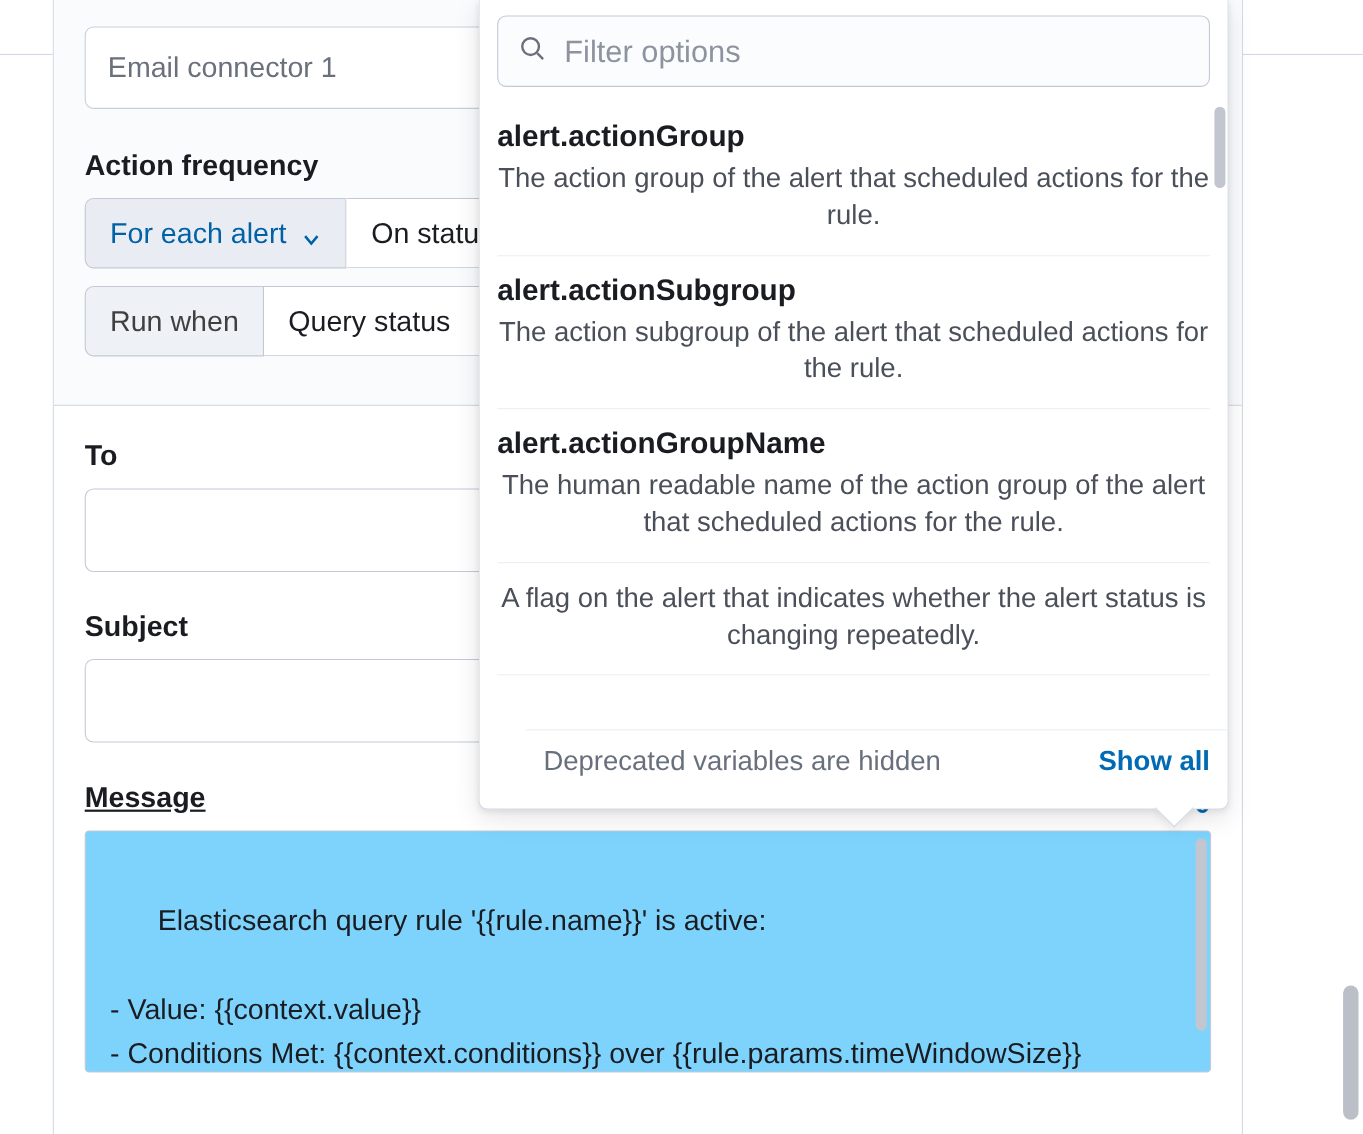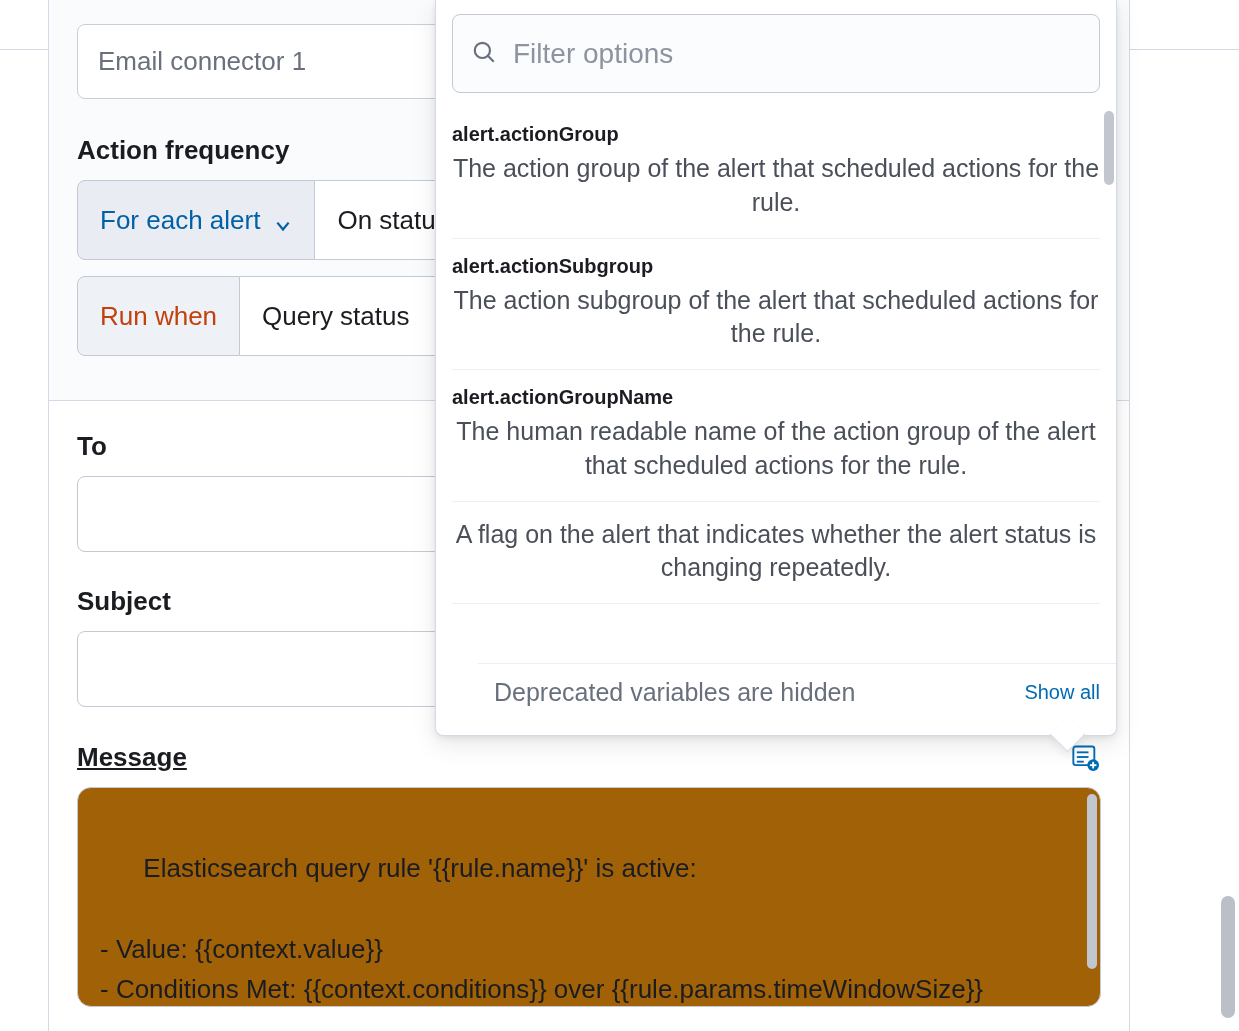--- a/index.html
+++ b/index.html
@@ -65,39 +65,39 @@
   }
 
   .segrow {
     display: flex;
     gap: 0;
     margin-bottom: 16px;
   }
   .seg {
     display: flex;
     align-items: center;
-    height: 80px;
+    height: 64px;
     border: 1px solid #c3c9d5;
     background: #fff;
     font-size: 26px;
     padding: 0 22px;
     white-space: nowrap;
   }
   .seg.first { border-top-left-radius: 8px; border-bottom-left-radius: 8px; }
   .seg.last  { border-top-right-radius: 8px; border-bottom-right-radius: 8px; border-left: none; flex: 1; }
   .seg.select {
     background: #e9edf3;
     color: #0061a6;
     font-weight: 500;
     gap: 14px;
     cursor: pointer;
   }
   .seg.label {
     background: #eef1f6;
-    color: #c2410c;
+    color: #404040;
     font-weight: 500;
   }
   .chev {
     width: 18px; height: 18px;
     display: inline-block;
   }
   .chev svg { width: 18px; height: 18px; }
 
   .lower {
     padding: 30px 28px 0 28px;
@@ -132,22 +132,22 @@
     display: flex; align-items: center; justify-content: center;
     cursor: pointer;
     color: #006bb4;
   }
   .add-var-btn svg { width: 28px; height: 28px; }
 
   .message-area {
     width: 100%;
     height: 220px;
     border: 1px solid #c3c9d5;
-    border-radius: 14px;
-    background: #a16207;
+    border-radius: 4px;
+    background: #7dd3fc;
     padding: 20px 22px;
     font-size: 26px;
     line-height: 1.55;
     color: #1a1c21;
     white-space: pre-wrap;
     overflow: hidden;
     position: relative;
   }
   .msg-scroll-thumb {
     position: absolute;
@@ -187,21 +187,21 @@
     transform: rotate(45deg);
     box-shadow: 4px 4px 8px rgba(0,0,0,0.06);
   }
 
   .filter-wrap {
     padding: 14px 16px 14px 16px;
   }
   .filter-input {
     display: flex;
     align-items: center;
-    height: 79px;
+    height: 65px;
     border: 1px solid #c3c9d5;
     border-radius: 8px;
     background: #fbfcfd;
     padding: 0 18px;
     gap: 16px;
   }
   .filter-input .search-icon { color: #69707d; }
   .filter-input .search-icon svg { width: 26px; height: 26px; }
   .filter-input .ph {
     font-size: 28px;
@@ -212,21 +212,21 @@
     flex: 1;
     overflow: hidden;
     position: relative;
     padding: 0 16px;
   }
   .opt {
     padding: 16px 0 18px 0;
     border-bottom: 1px solid #eceff4;
   }
   .opt-title {
-    font-size: 20px;
+    font-size: 27px;
     font-weight: 700;
     color: #1a1c21;
     margin-bottom: 6px;
   }
   .opt-desc {
     font-size: 25px;
     color: #4a4f59;
     line-height: 1.35;
     text-align: center;
   }
@@ -244,23 +244,24 @@
     justify-content: space-between;
     border-top: 1px solid #eceff4;
     padding: 14px 16px 28px 16px;
     margin-left: 42px;
   }
   .pop-footer .note {
     font-size: 25px;
     color: #69707d;
   }
   .pop-footer .show-all {
-    font-size: 20px;
+    font-size: 25px;
     color: #006bb4;
     cursor: pointer;
+    font-weight: bold;
   }
 
   
   .page-scroll {
     position: absolute;
     right: 4px;
     top: 896px;
     width: 14px; height: 122px;
     background: #babfc8;
     border-radius: 7px;

